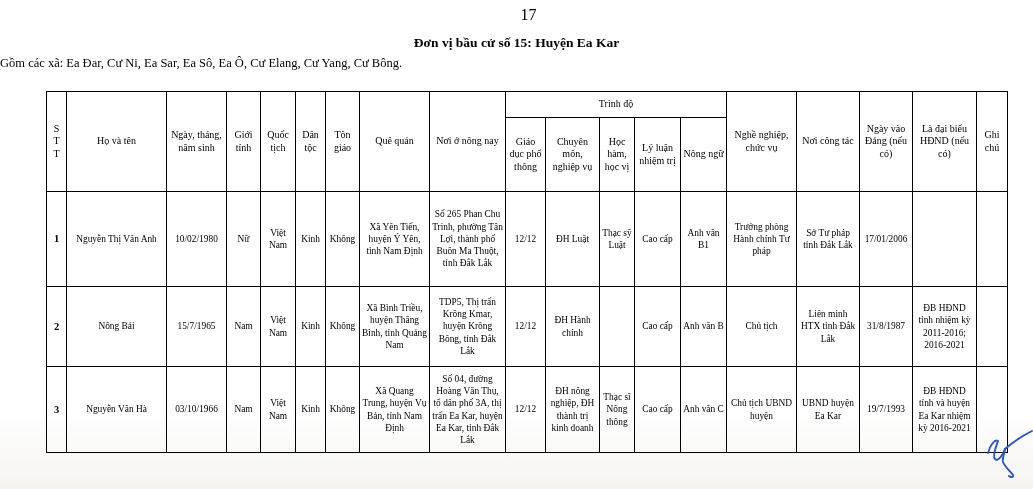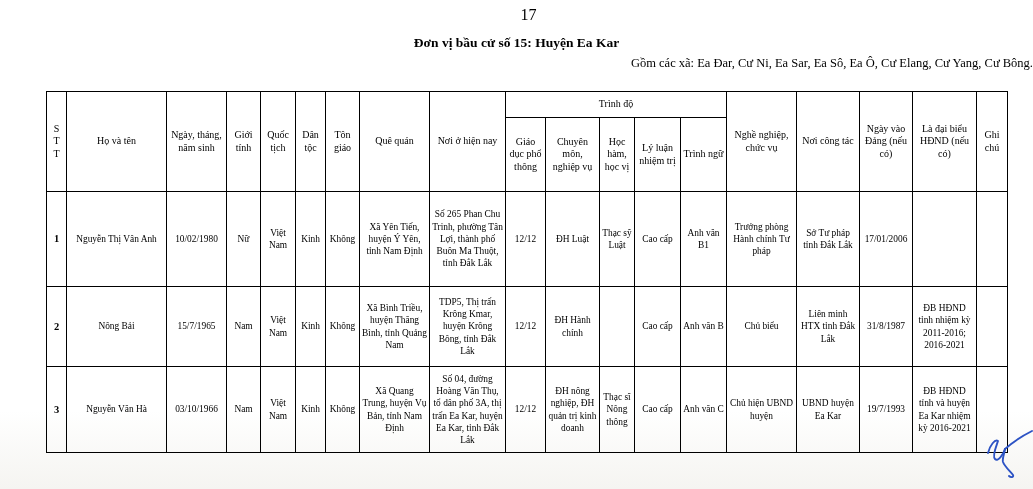--- a/index.html
+++ b/index.html
@@ -3,21 +3,21 @@
 <meta charset="utf-8">
 <style>
   html,body{margin:0;padding:0;background:#e9e9e9;}
   .page{
     position:relative;width:1033px;height:489px;overflow:hidden;
     background:linear-gradient(180deg,#ffffff 0%,#ffffff 84%,#f5f4f1 100%);
     font-family:"Liberation Serif","DejaVu Serif",serif;color:#000;
   }
   .page-number{position:absolute;top:6px;left:12px;width:100%;text-align:center;font-size:16px;}
   .doc-title{position:absolute;top:35px;left:0;width:100%;text-align:center;font-weight:bold;font-size:13.5px;}
-  .doc-subtitle{position:absolute;top:56px;left:0;width:100%;text-align:right;font-size:12.5px;}
+  .doc-subtitle{position:absolute;top:56px;left:0;width:100%;text-align:left;font-size:12.5px;}
   table.candidates{
     position:absolute;left:46px;top:91px;width:961px;
     border-collapse:collapse;table-layout:fixed;
   }
   .candidates th,.candidates td{
     border:1px solid #000;text-align:center;vertical-align:middle;
     padding:1px 2px;font-size:9.4px;line-height:1.3;overflow:hidden;
     word-wrap:break-word;
   }
   .candidates th{font-weight:normal;font-size:10px;line-height:1.25;}
@@ -66,34 +66,34 @@
         <th rowspan="2" class="c-stt">S
 T
 T</th>
         <th rowspan="2">Họ và tên</th>
         <th rowspan="2">Ngày, tháng, năm sinh</th>
         <th rowspan="2">Giới tính</th>
         <th rowspan="2">Quốc tịch</th>
         <th rowspan="2">Dân tộc</th>
         <th rowspan="2">Tôn giáo</th>
         <th rowspan="2">Quê quán</th>
-        <th rowspan="2">Nơi ở hiện nay</th>
+        <th rowspan="2">Nơi ở nông nay</th>
         <th colspan="5">Trình độ</th>
         <th rowspan="2">Nghề nghiệp, chức vụ</th>
         <th rowspan="2">Nơi công tác</th>
         <th rowspan="2">Ngày vào Đảng (nếu có)</th>
         <th rowspan="2">Là đại biểu HĐND (nếu có)</th>
         <th rowspan="2">Ghi chú</th>
       </tr>
       <tr class="hdr-sub">
         <th>Giáo dục phổ thông</th>
         <th>Chuyên môn, nghiệp vụ</th>
         <th>Học hàm, học vị</th>
         <th>Lý luận nhiệm trị</th>
-        <th>Trình ngữ</th>
+        <th>Nông ngữ</th>
       </tr>
     </thead>
     <tbody>
       <tr class="r1">
         <td class="stt-cell">1</td>
         <td>Nguyễn Thị Vân Anh</td>
         <td>10/02/1980</td>
         <td>Nữ</td>
         <td>Việt Nam</td>
         <td>Kinh</td>
@@ -119,42 +119,42 @@
         <td>Việt Nam</td>
         <td>Kinh</td>
         <td>Không</td>
         <td>Xã Bình Triều, huyện Thăng Bình, tỉnh Quảng Nam</td>
         <td>TDP5, Thị trấn Krông Kmar, huyện Krông Bông, tỉnh Đắk Lắk</td>
         <td>12/12</td>
         <td>ĐH Hành chính</td>
         <td></td>
         <td>Cao cấp</td>
         <td>Anh văn B</td>
-        <td>Chủ biểu</td>
+        <td>Chủ tịch</td>
         <td>Liên minh HTX tỉnh Đắk Lắk</td>
         <td>31/8/1987</td>
         <td>ĐB HĐND tỉnh nhiệm kỳ 2011-2016; 2016-2021</td>
         <td></td>
       </tr>
       <tr class="r3">
         <td class="stt-cell">3</td>
         <td>Nguyễn Văn Hà</td>
         <td>03/10/1966</td>
         <td>Nam</td>
         <td>Việt Nam</td>
         <td>Kinh</td>
         <td>Không</td>
         <td>Xã Quang Trung, huyện Vụ Bản, tỉnh Nam Định</td>
         <td>Số 04, đường Hoàng Văn Thụ, tổ dân phố 3A, thị trấn Ea Kar, huyện Ea Kar, tỉnh Đắk Lắk</td>
         <td>12/12</td>
-        <td>ĐH nông nghiệp, ĐH quản trị kinh doanh</td>
+        <td>ĐH nông nghiệp, ĐH thành trị kinh doanh</td>
         <td>Thạc sĩ Nông thông</td>
         <td>Cao cấp</td>
         <td>Anh văn C</td>
-        <td>Chủ hiện UBND huyện</td>
+        <td>Chủ tịch UBND huyện</td>
         <td>UBND huyện Ea Kar</td>
         <td>19/7/1993</td>
         <td>ĐB HĐND tỉnh và huyện Ea Kar nhiệm kỳ 2016-2021</td>
         <td></td>
       </tr>
     </tbody>
   </table>
 
   <svg class="signature" viewBox="0 0 56 58">
     <g fill="none" stroke-width="1.9" stroke-linecap="round" stroke-linejoin="round" stroke="#2d53c4">

